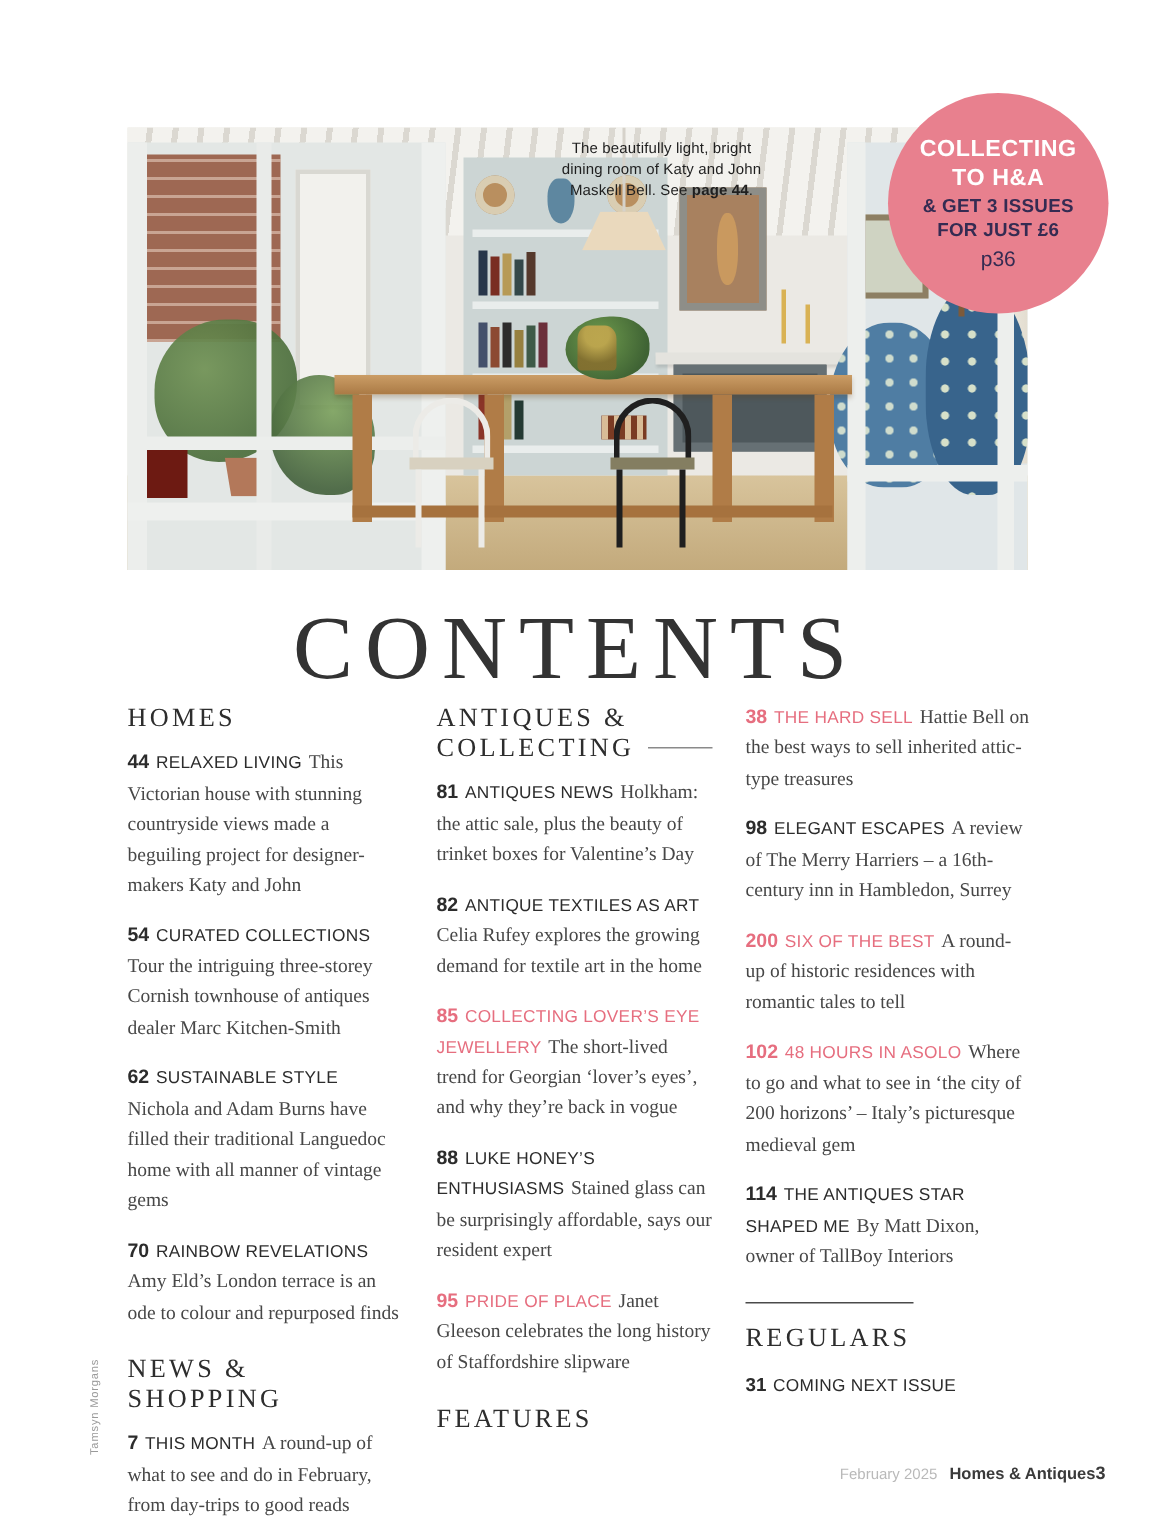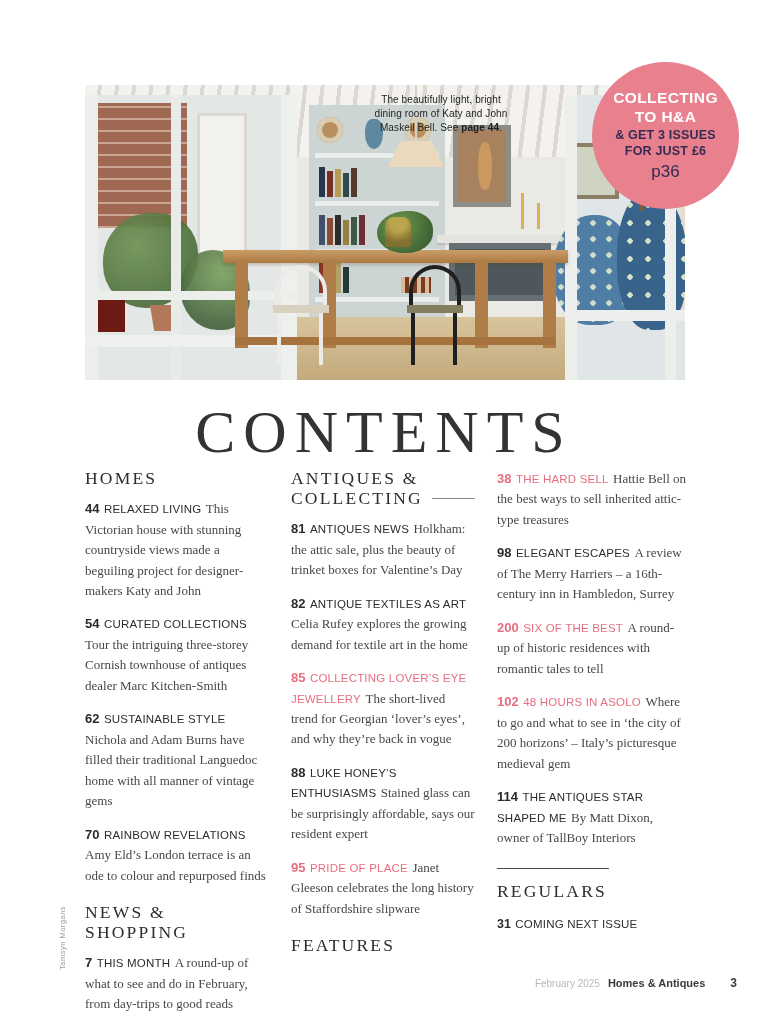--- a/index.html
+++ b/index.html
@@ -82,21 +82,21 @@
   .caption { position:absolute; left:272px; top:8px; width:168px; text-align:center;
              font-size:10px; line-height:1.38; color:#1f1f1f; letter-spacing:.1px; }
   .caption b { font-weight:700; }
 
   
   .badge { position:absolute; left:592px; top:62px; width:147px; height:147px; border-radius:50%;
            background:#e8808e; z-index:6; display:flex; flex-direction:column; align-items:center;
            justify-content:center; text-align:center; }
   .badge .w { color:#ffffff; font-weight:700; font-size:15.5px; line-height:1.22; letter-spacing:.4px; }
   .badge .n { color:#352b52; font-weight:700; font-size:12.5px; line-height:1.3; letter-spacing:.2px; }
-  .badge .p { color:#352b52; font-size:17px; margin-top:2px; }
+  .badge .p { color:#352b52; font-size:14px; margin-top:2px; }
 
   
   .contents-title { position:absolute; left:0; top:398px; width:100%; text-align:center;
                     font-family:"Liberation Serif", serif; font-weight:400; font-size:60px;
                     letter-spacing:8px; color:#333333; }
 
   
   .col { position:absolute; top:468px; }
   .col0 { left:85px;  width:183px; }
   .col1 { left:291px; width:184px; }
@@ -112,21 +112,21 @@
   .desc { font-family:"Liberation Serif", serif; font-size:13px; color:#474747; }
   .pink .num, .pink .etitle { color:#e66e7f;text-align:right; }
   .reg-rule { width:112px; border-top:1.5px solid #4a4a4a; margin:20px 0 12px; }
   .reg { margin:0; line-height:1.5; }
   .reg .num { font-size:12.5px; }
   .rlabel { font-size:11.5px; color:#2c2c2c; letter-spacing:.2px; }
 
   
   .footer { position:absolute; top:973px; left:0; right:31px; text-align:right; }
   .f-date { color:#b9b9b9; font-size:10px; margin-right:8px; }
-  .f-mag  { color:#3a3a3a; font-weight:700; font-size:11px; margin-right:25px; }
+  .f-mag  { color:#3a3a3a; font-weight:700; font-size:11px; margin-right:0; }
   .f-page { color:#3a3a3a; font-weight:700; font-size:12px; }
   .credit { position:absolute; left:58px; top:852px; height:118px; writing-mode:vertical-rl;
             transform:rotate(180deg); font-size:7.5px; color:#9a9a9a; letter-spacing:.5px; }
 </style>
 </head>
 <body>
 
 <div class="page">
 
   <div class="photo">

